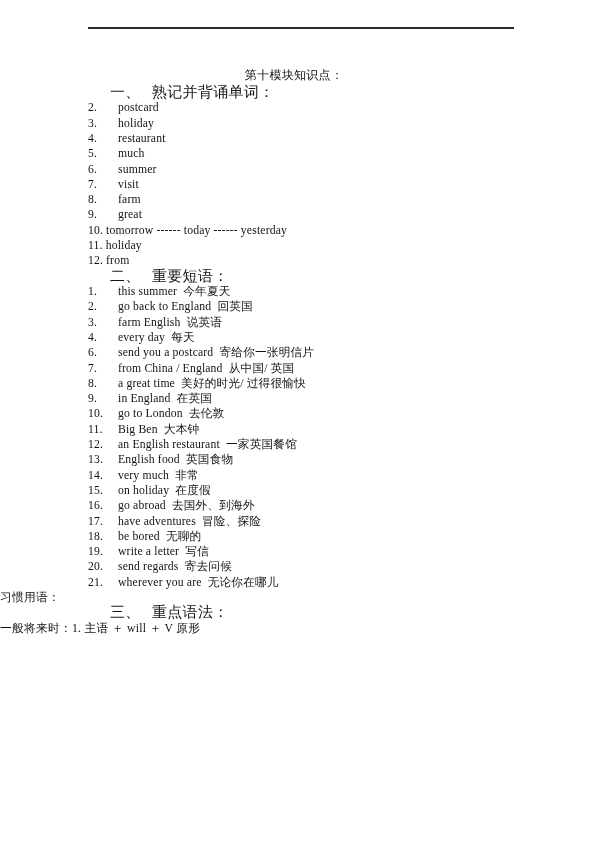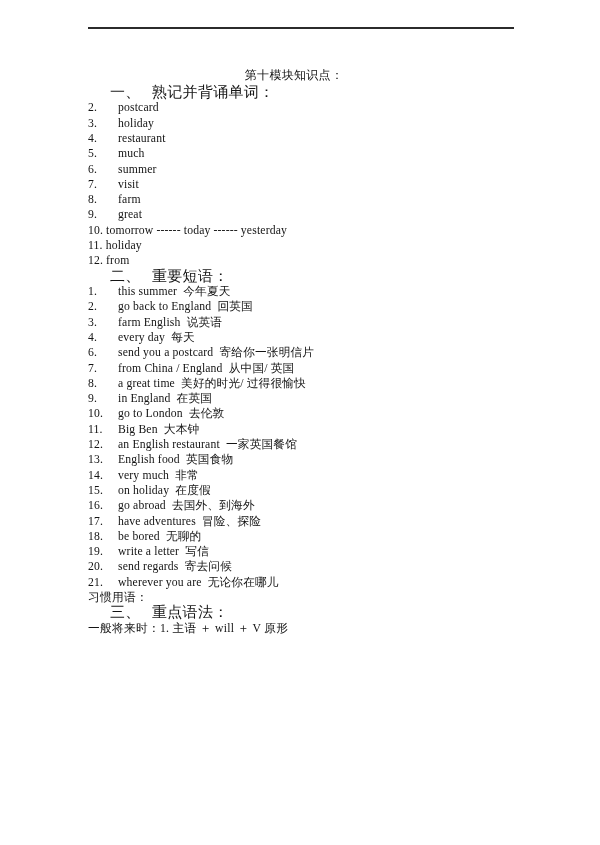--- a/index.html
+++ b/index.html
@@ -59,21 +59,20 @@
     white-space: pre;
     letter-spacing: 0.2px;
   }
   .section-head .sec-num {
     display: inline-block;
     width: 42px;
   }
 
   
   .plain-line {
-    margin-left: 88px;
     font-size: 11.7px;
     line-height: 15.4px;
     white-space: pre;
     letter-spacing: 0.2px;
   }
 
   ol.doc-list {
     list-style: none;
     margin: 0;
     padding: 0;

